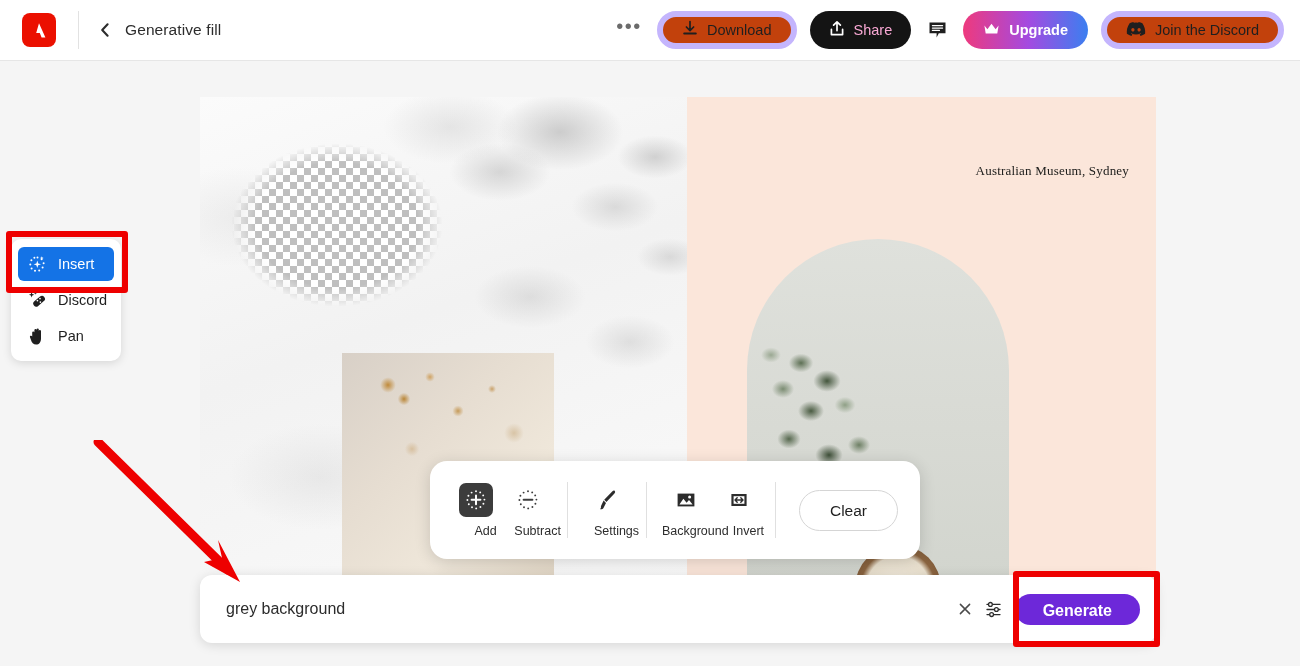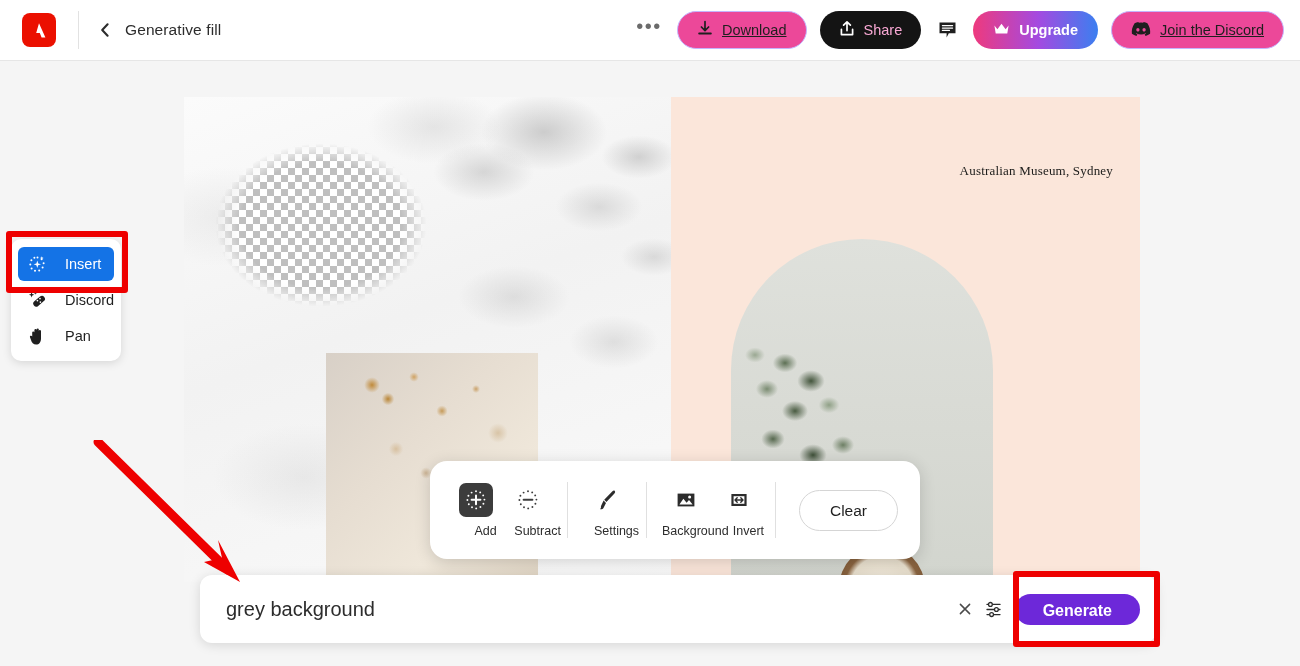--- a/index.html
+++ b/index.html
@@ -41,31 +41,31 @@
     color: #6b6b6b; font-size: 20px; letter-spacing: 1.5px;
     cursor: pointer; background: transparent; border: none;
     line-height: 6px; padding-bottom: 9px;
   }
   .btn {
     display: flex; align-items: center; gap: 9px;
     height: 38px; padding: 0 19px; border-radius: 19px;
     font-size: 14.5px; cursor: pointer; border: none;
     font-family: "Liberation Sans", sans-serif; white-space: nowrap;
   }
-  .btn-outline { background: #ec4899; border: 1px solid #c4b5fd; color: #1f1f1f; text-decoration: underline; }
+  .btn-outline { background: #c2410c; border: 6px solid #c4b5fd; color: #1f1f1f; }
   .btn-dark { background: #141414; color: #f9a8d4; }
   .btn-upgrade {
     background: linear-gradient(90deg, #ee3a7d 0%, #a44ae0 52%, #3b7ff0 100%);
     color: #fff; font-weight: bold; padding: 0 20px;
   }
   .feedback-icon { width: 26px; height: 26px; display:flex; align-items:center; justify-content:center; cursor:pointer; }
 
   
   .canvas {
-    position: absolute; left: 184px; top: 97px; width: 956px; height: 485px;
+    position: absolute; left: 200px; top: 97px; width: 956px; height: 485px;
     overflow: hidden; background: #fff;
   }
   .canvas-left {
     position: absolute; left: 0; top: 0; width: 487px; height: 485px;
     background:
       radial-gradient(ellipse 90px 55px at 360px 35px, rgba(170,170,170,.55), rgba(170,170,170,0) 70%),
       radial-gradient(ellipse 70px 40px at 300px 75px, rgba(175,175,175,.45), rgba(175,175,175,0) 72%),
       radial-gradient(ellipse 60px 34px at 415px 110px, rgba(180,180,180,.40), rgba(180,180,180,0) 72%),
       radial-gradient(ellipse 52px 30px at 455px 60px, rgba(165,165,165,.45), rgba(165,165,165,0) 72%),
       radial-gradient(ellipse 46px 26px at 470px 160px, rgba(175,175,175,.38), rgba(175,175,175,0) 72%),
@@ -145,21 +145,21 @@
 
   
   .toolpanel {
     position: absolute; left: 11px; top: 239px; width: 110px;
     background: #ffffff; border-radius: 10px;
     box-shadow: 0 2px 10px rgba(0,0,0,.13);
     padding: 8px 7px; display: flex; flex-direction: column; gap: 2px;
     z-index: 6;
   }
   .tool {
-    display: flex; align-items: center; gap: 18px;
+    display: flex; align-items: center; gap: 11px;
     height: 34px; padding: 0 9px; border-radius: 6px;
     font-size: 14.5px; color: #1f1f1f; cursor: pointer;
   }
   .tool.active { background: #1473e6; color: #ffffff; }
   .tool-icon { width: 20px; height: 20px; display: flex; align-items: center; justify-content: center; flex: none; }
 
   
   .floatbar {
     position: absolute; left: 430px; top: 461px; width: 490px; height: 98px;
     background: #fff; border-radius: 17px;
@@ -184,21 +184,21 @@
   
   .promptbar {
     position: absolute; left: 200px; top: 575px; width: 956px; height: 68px;
     background: #ffffff; border-radius: 12px;
     box-shadow: 0 2px 12px rgba(0,0,0,.13);
     display: flex; align-items: center; padding: 0 16px 0 26px;
     z-index: 8;
   }
   .prompt-input {
     flex: 1; border: none; outline: none; background: transparent;
-    font-size: 20px; color: #2c2c2c; font-family: "Liberation Sans", sans-serif;
+    font-size: 16px; color: #2c2c2c; font-family: "Liberation Sans", sans-serif;
   }
   .prompt-clear {
     width: 28px; height: 28px; display: flex; align-items: center; justify-content: center;
     color: #5a5a5a; font-size: 17px; cursor: pointer; background: none; border: none;
   }
   .prompt-settings { width: 30px; height: 30px; display:flex; align-items:center; justify-content:center; cursor:pointer; margin-right: 6px; }
   .generate-btn {
     height: 31px; padding: 8px 28px; border-radius: 22px; border: none;
     background: #6d28d9; color: #fff; font-size: 16px; font-weight: bold;
     cursor: pointer; font-family: "Liberation Sans", sans-serif;

